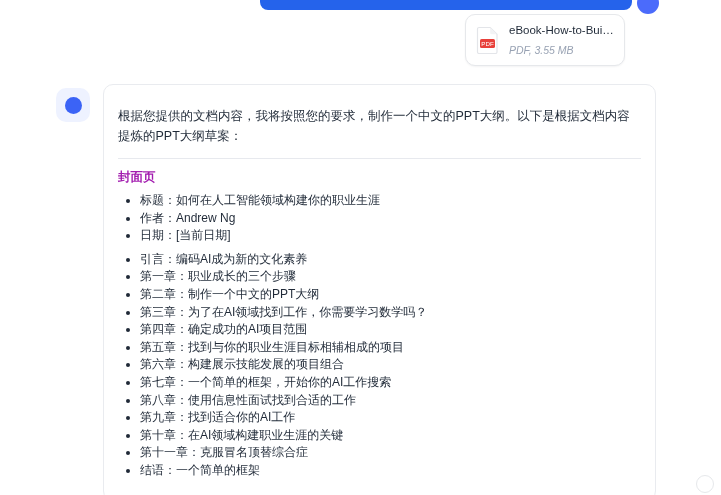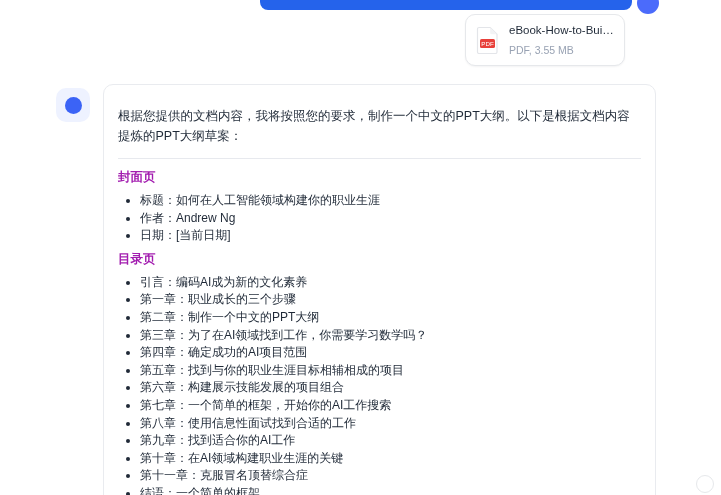--- a/index.html
+++ b/index.html
@@ -72,20 +72,21 @@
     white-space: nowrap;
     overflow: hidden;
     text-overflow: ellipsis;
     line-height: 15px;
   }
   .attachment-meta {
     font-size: 10.5px;
     color: #98a2b3;
     line-height: 14px;
     margin-top: 5px;
+    font-style: italic;
   }
 
   
   .assistant-row {
     position: absolute;
     left: 56px;
     top: 84px;
     width: 600px;
   }
   .assistant-avatar {
@@ -217,21 +218,20 @@
 
       <div class="divider"></div>
 
       <div class="section-title">封面页</div>
       <ul class="bullets">
         <li>标题：如何在人工智能领域构建你的职业生涯</li>
         <li>作者：Andrew Ng</li>
         <li>日期：[当前日期]</li>
       </ul>
 
-      <div class="section-title">目录页</div>
       <ul class="bullets">
         <li>引言：编码AI成为新的文化素养</li>
         <li>第一章：职业成长的三个步骤</li>
         <li>第二章：制作一个中文的PPT大纲</li>
         <li>第三章：为了在AI领域找到工作，你需要学习数学吗？</li>
         <li>第四章：确定成功的AI项目范围</li>
         <li>第五章：找到与你的职业生涯目标相辅相成的项目</li>
         <li>第六章：构建展示技能发展的项目组合</li>
         <li>第七章：一个简单的框架，开始你的AI工作搜索</li>
         <li>第八章：使用信息性面试找到合适的工作</li>

